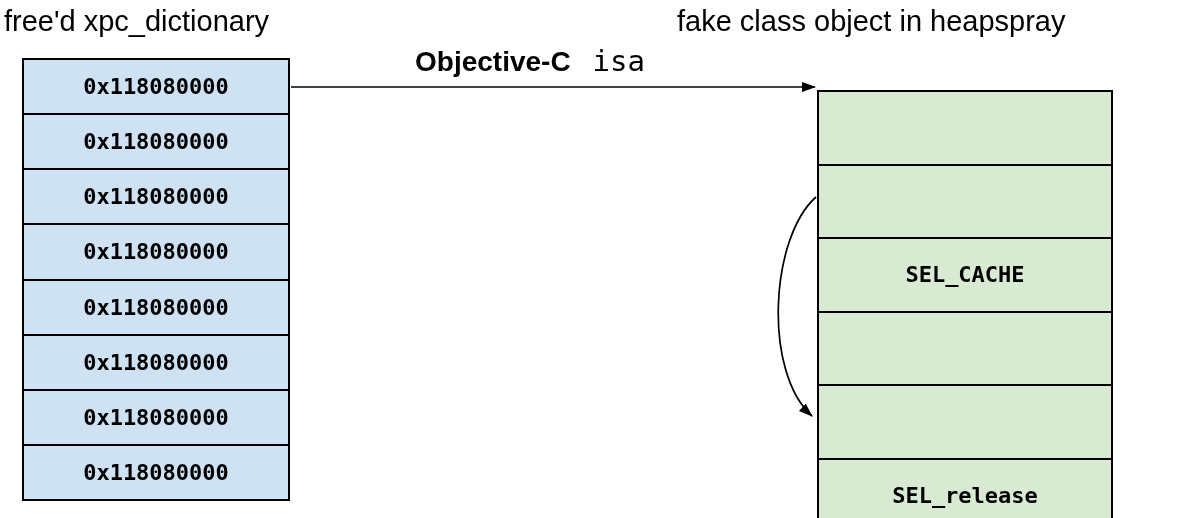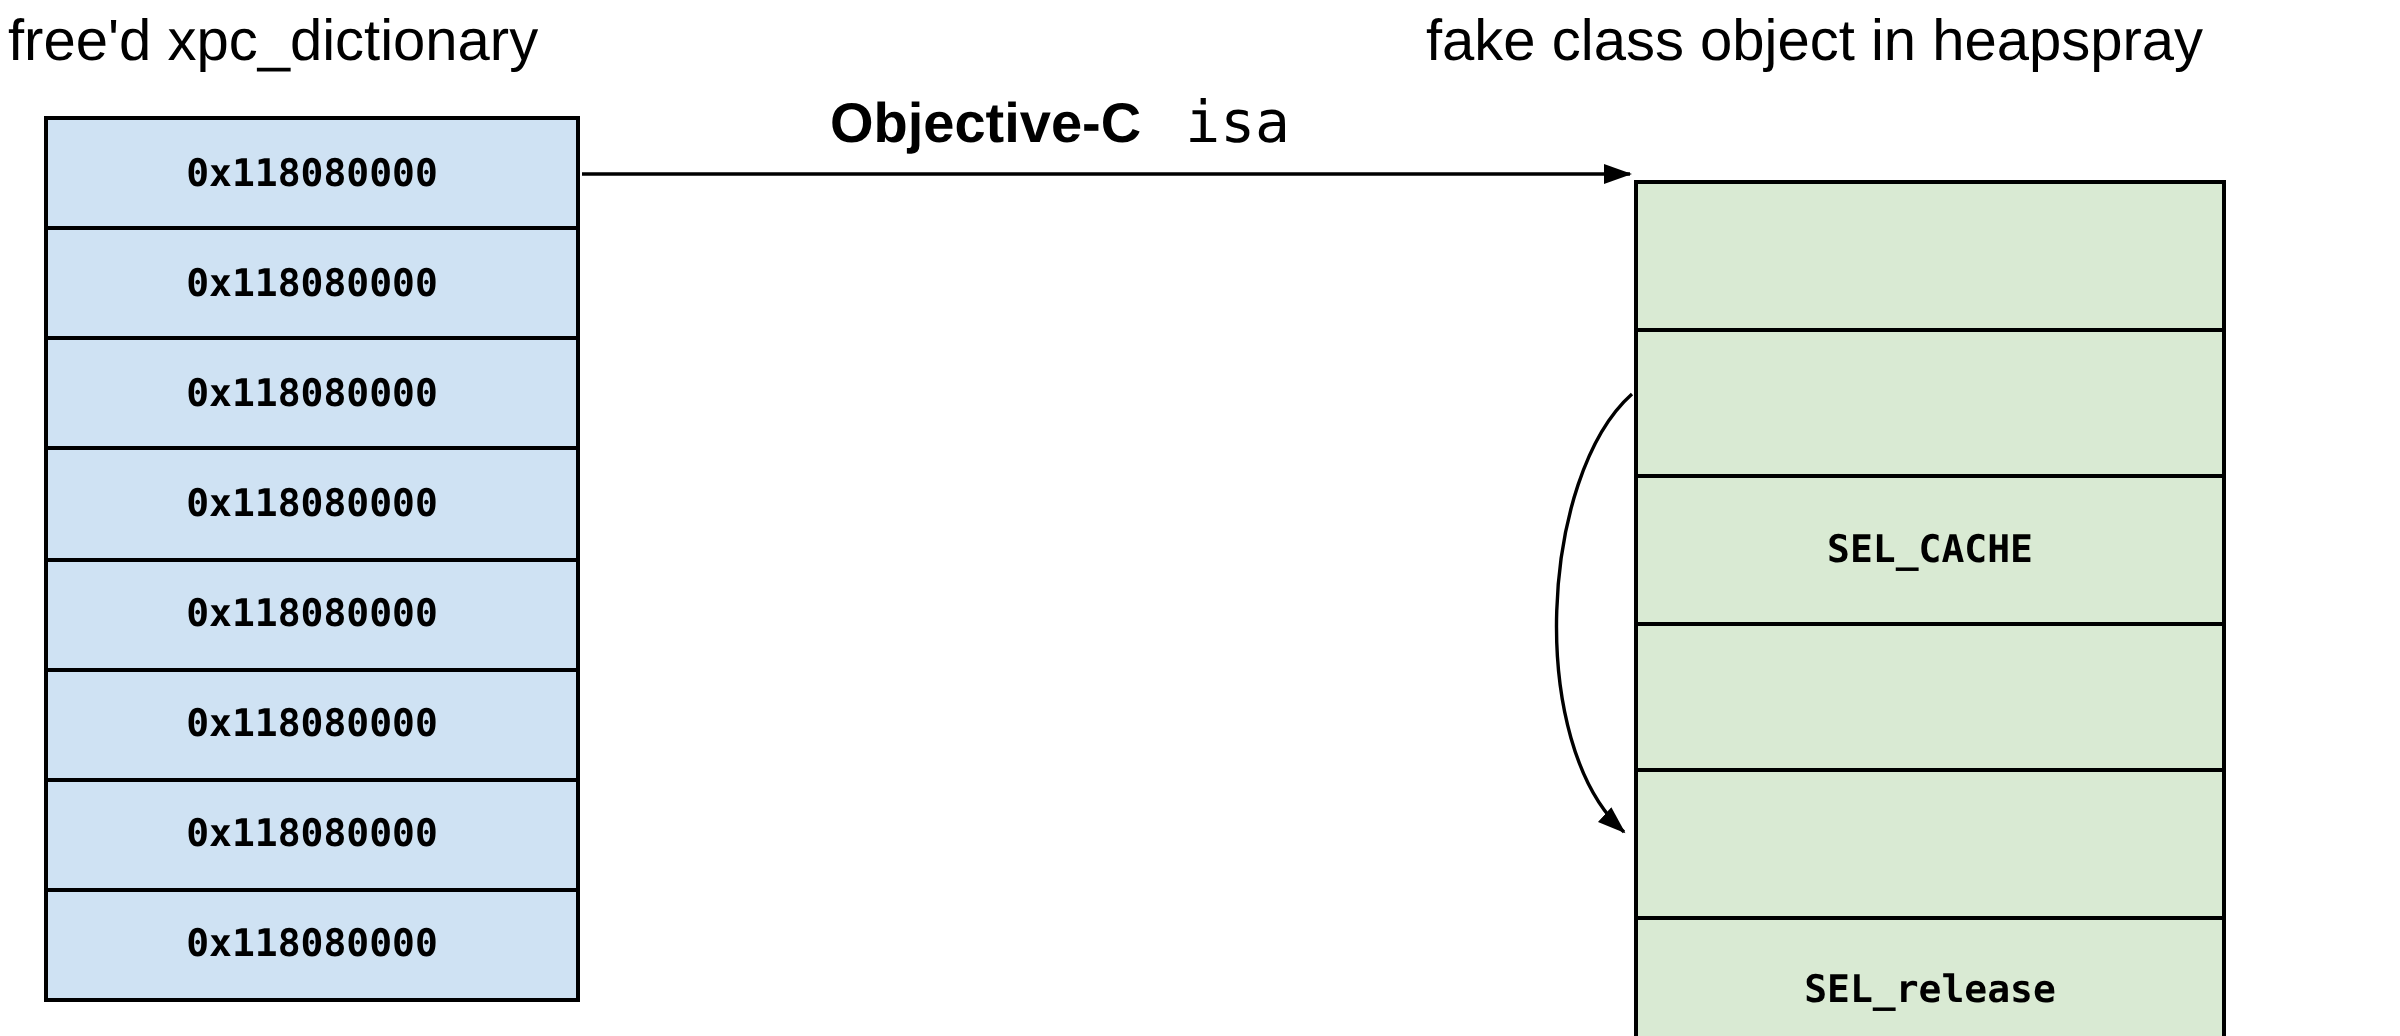--- a/index.html
+++ b/index.html
@@ -17,41 +17,41 @@
   .title {
     position: absolute;
     font-weight: normal;
     font-size: 29px;
     line-height: 34px;
     color: var(--text, #000);
     white-space: nowrap;
     font-family: "Liberation Sans", sans-serif;
   }
   .title.left  { left: 4px;   top: 4px; }
-  .title.right { left: 713px; top: 4px; text-align: right; }
+  .title.right { left: 677px; top: 4px; text-align: right; }
 
   .memtable {
     position: absolute;
     top: 58px;
     height: 443px;
     display: flex;
     flex-direction: column;
     border: 2px solid var(--border, #000);
   }
   .memtable.blue  { left: 22px;  width: 268px; background: var(--blue,  #cfe2f3); }
   .memtable.green { left: 817px; width: 296px; background: var(--green, #d9ead3); margin-top: 32px; }
   .memtable .cell {
     flex: 1 1 0;
     display: flex;
     align-items: center;
     justify-content: center;
     border-bottom: 2px solid var(--border, #000);
     font-family: "DejaVu Sans Mono", monospace;
     font-weight: bold;
-    font-size: 19px;
+    font-size: 22px;
     color: var(--text, #000);
     white-space: nowrap;
   }
   .memtable .cell:last-child { border-bottom: none; }
 
   .isa-label {
     position: absolute;
     left: 340px; top: 44px; width: 380px;
     text-align: center;
     white-space: nowrap;

